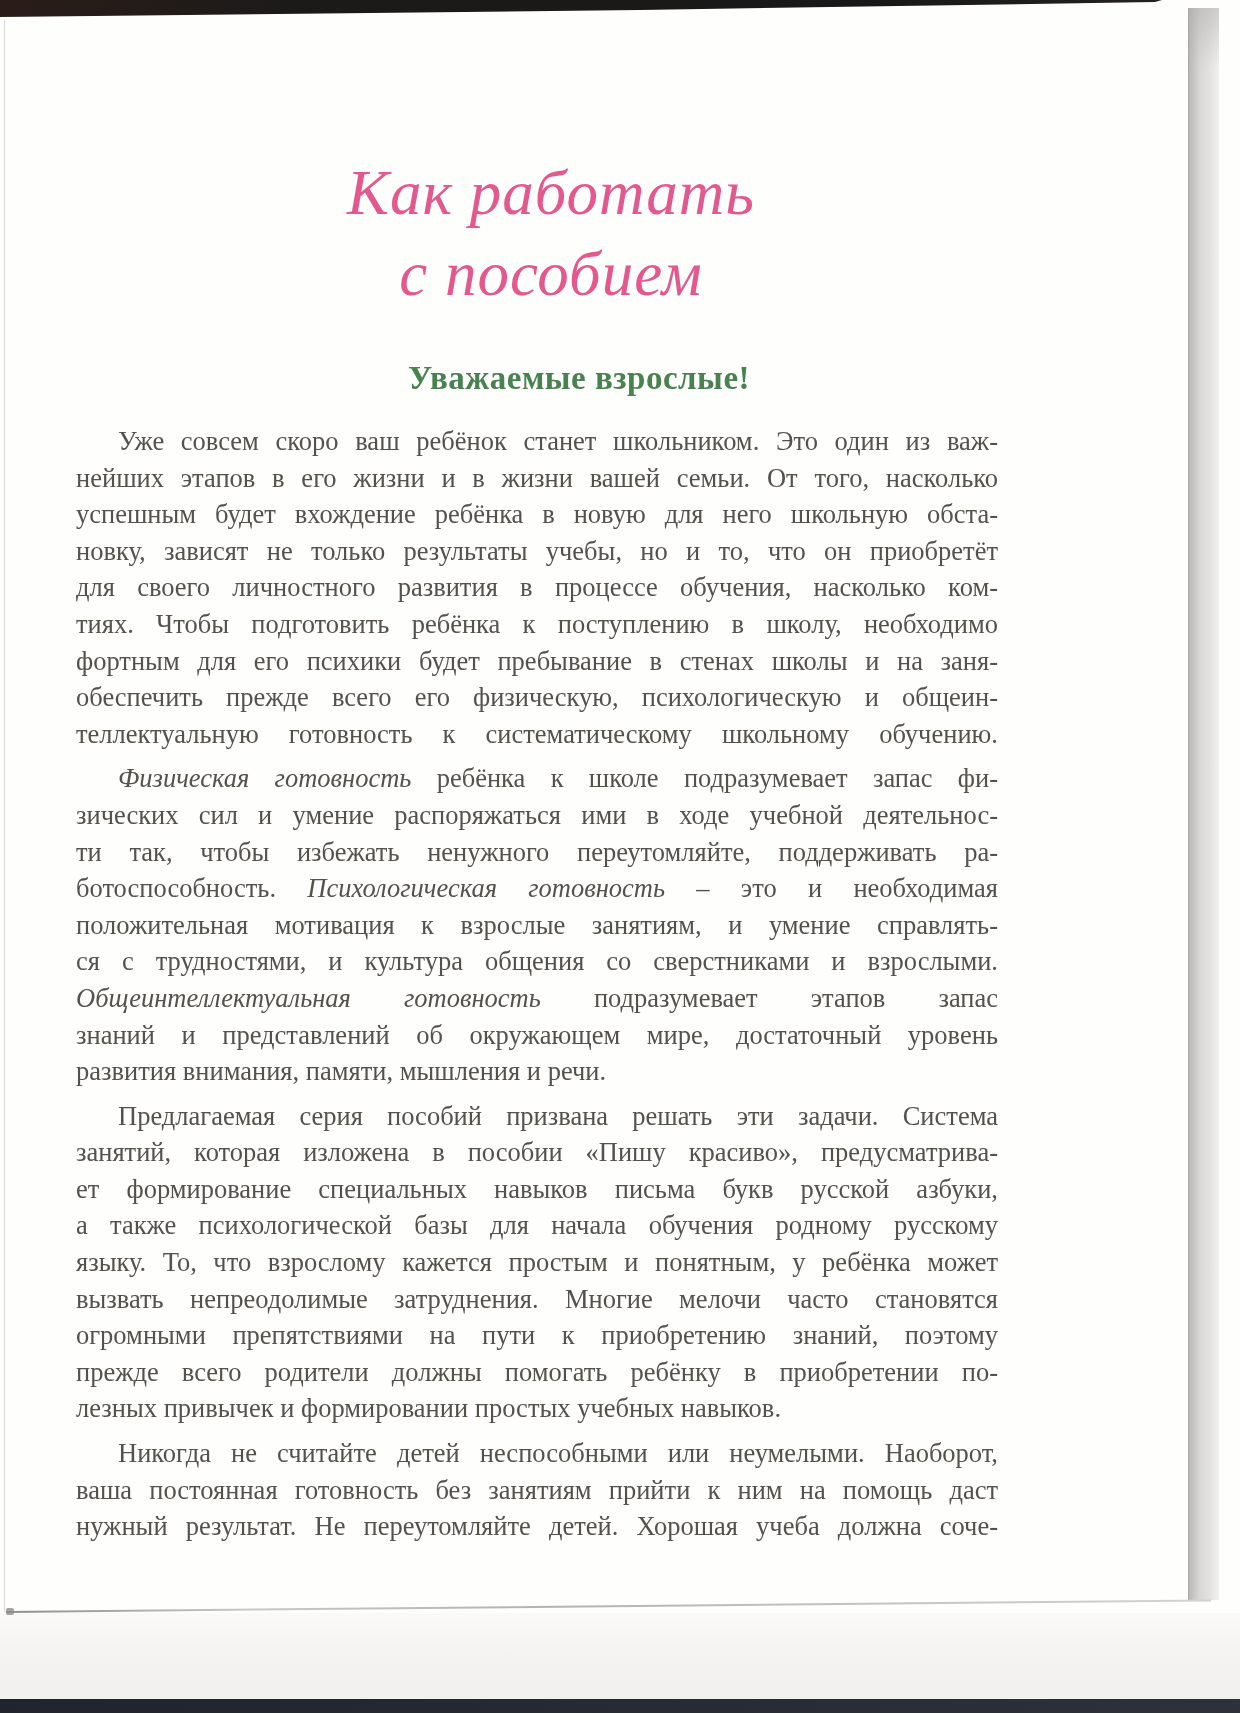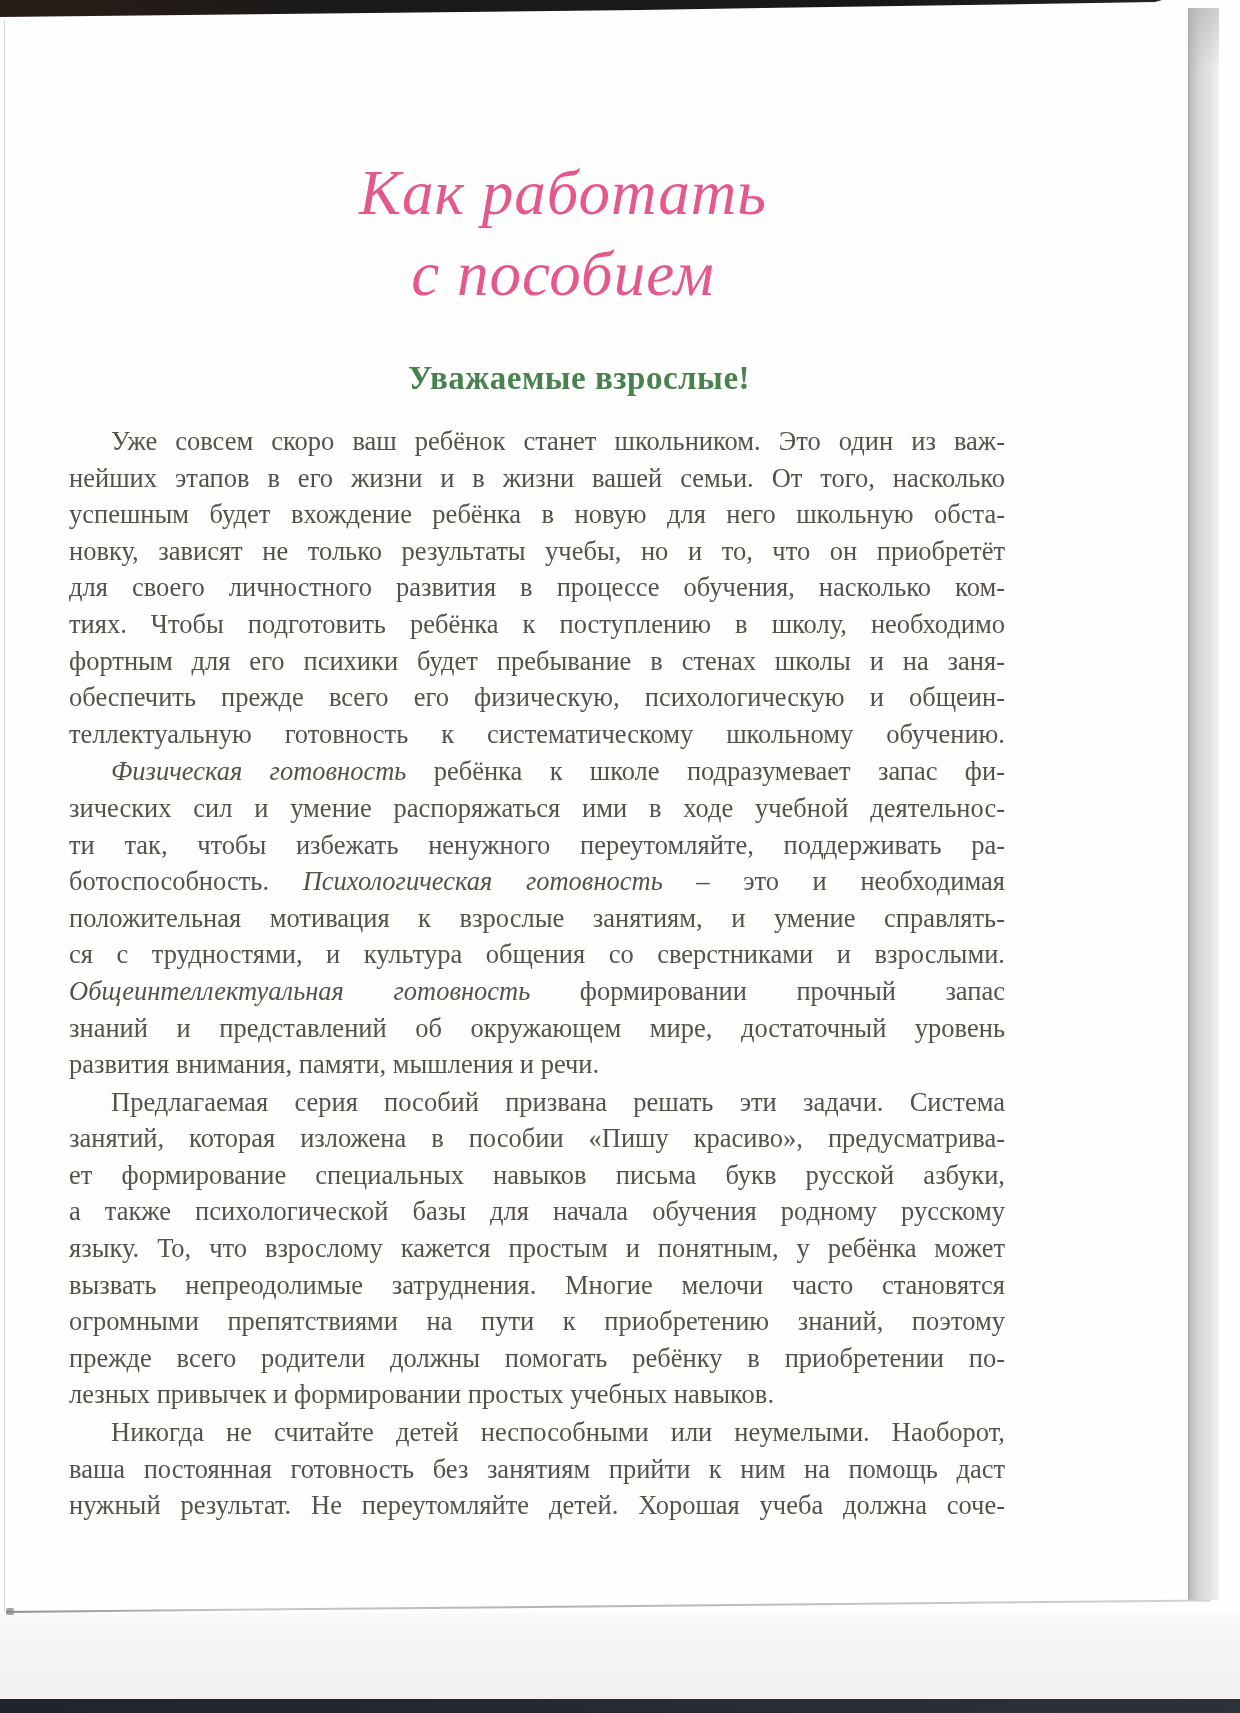--- a/index.html
+++ b/index.html
@@ -49,21 +49,21 @@
   }
   .bottom-bar{
     position:absolute;left:0;top:1699px;width:1240px;height:14px;
     background:linear-gradient(to right,#20242c,#262b34 55%,#2d323a);
   }
   
   .content{position:absolute;left:0;top:0;width:1240px;}
   .title{
     margin:153px 0 0 0;
     width:1086px; 
-    padding-left:20px;
+    padding-left:8px;
     text-align:center;
     font-style:italic;
     font-size:63px;
     line-height:81px;
     color:var(--pink);
     letter-spacing:1px;
   }
   .heading{
     margin:44px 0 0 0;
     width:1086px;
@@ -75,21 +75,21 @@
     color:var(--green);
     letter-spacing:.5px;
   }
   .body-text{
     margin-top:26px;
     padding-left:68px;
     width:938px;
     color:var(--ink);
     font-size:26.5px;
   }
-  .para{margin:1px;}
+  .para{margin:8px;}
   .tl{
     line-height:36.6px;
     white-space:normal;
     text-align:left;
   }
   .tl.jl{text-align:justify;text-align-last:justify;}
   .tl.ind{text-indent:42px;}
   .it{font-style:italic;}
 </style>
 </head>
@@ -114,21 +114,21 @@
           <div class="tl jl"><span>обеспечить прежде всего его физическую, психологическую и общеин-</span></div>
           <div class="tl jl"><span>теллектуальную готовность к систематическому школьному обучению.</span></div>
         </div>
         <div class="para">
           <div class="tl jl ind"><span class="it">Физическая готовность</span><span> ребёнка к школе подразумевает запас фи-</span></div>
           <div class="tl jl"><span>зических сил и умение распоряжаться ими в ходе учебной деятельнос-</span></div>
           <div class="tl jl"><span>ти так, чтобы избежать ненужного переутомляйте, поддерживать ра-</span></div>
           <div class="tl jl"><span>ботоспособность. </span><span class="it">Психологическая готовность</span><span> – это и необходимая</span></div>
           <div class="tl jl"><span>положительная мотивация к взрослые занятиям, и умение справлять-</span></div>
           <div class="tl jl"><span>ся с трудностями, и культура общения со сверстниками и взрослыми.</span></div>
-          <div class="tl jl"><span class="it">Общеинтеллектуальная готовность</span><span> формировании прочный запас</span></div>
+          <div class="tl jl"><span class="it">Общеинтеллектуальная готовность</span><span> подразумевает этапов запас</span></div>
           <div class="tl jl"><span>знаний и представлений об окружающем мире, достаточный уровень</span></div>
           <div class="tl"><span>развития внимания, памяти, мышления и речи.</span></div>
         </div>
         <div class="para">
           <div class="tl jl ind"><span>Предлагаемая серия пособий призвана решать эти задачи. Система</span></div>
           <div class="tl jl"><span>занятий, которая изложена в пособии «Пишу красиво», предусматрива-</span></div>
           <div class="tl jl"><span>ет формирование специальных навыков письма букв русской азбуки,</span></div>
           <div class="tl jl"><span>а также психологической базы для начала обучения родному русскому</span></div>
           <div class="tl jl"><span>языку. То, что взрослому кажется простым и понятным, у ребёнка может</span></div>
           <div class="tl jl"><span>вызвать непреодолимые затруднения. Многие мелочи часто становятся</span></div>

